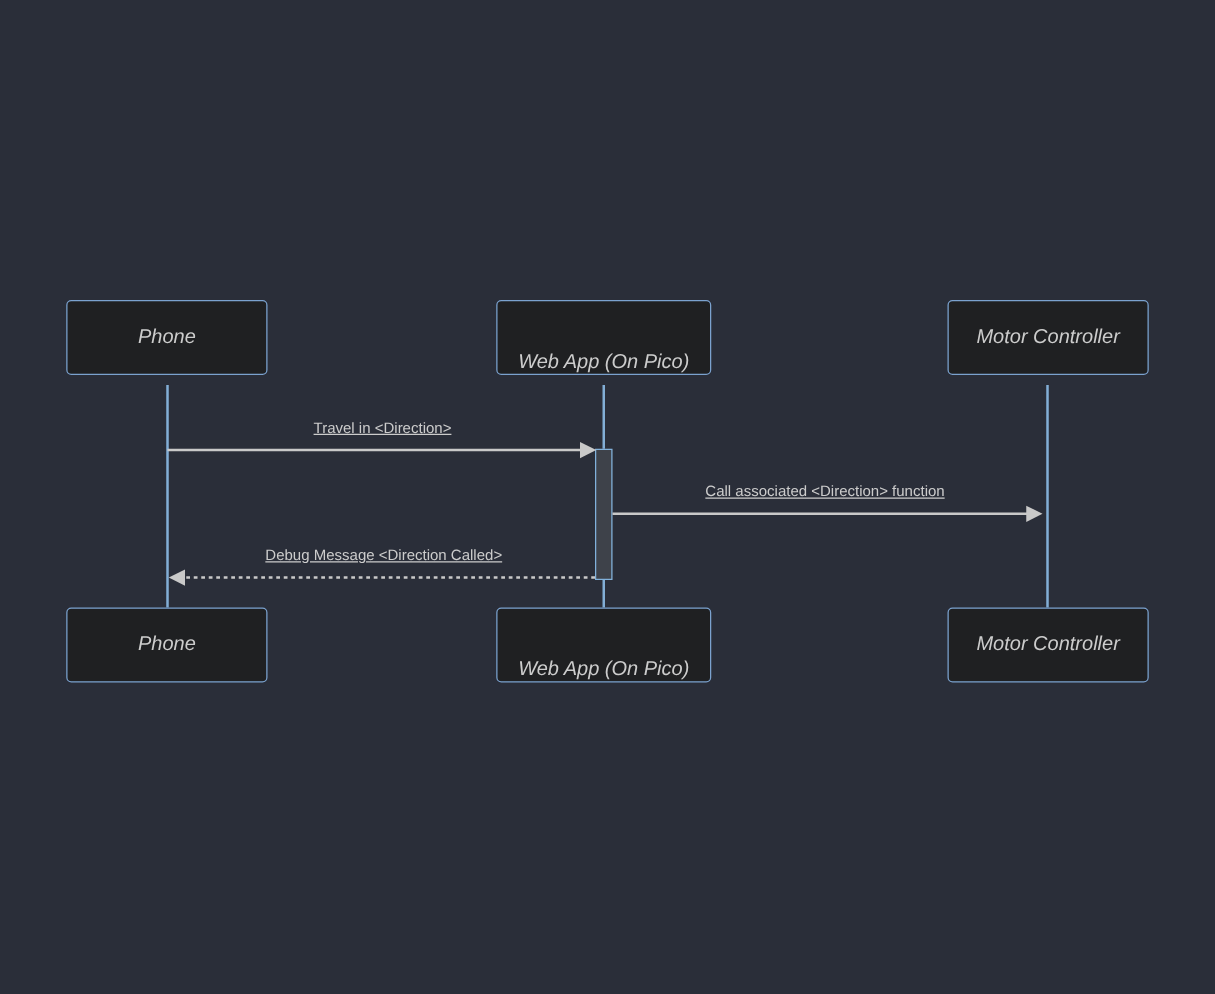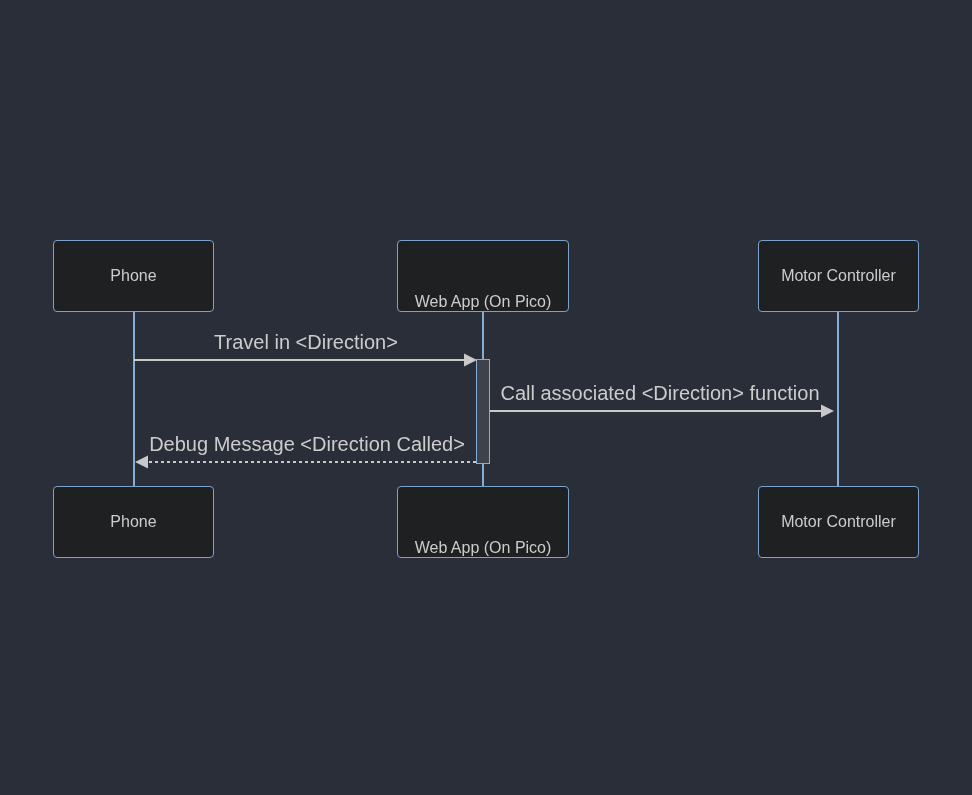--- a/index.html
+++ b/index.html
@@ -28,21 +28,22 @@
     position: absolute;
     box-sizing: border-box;
     background: var(--actor_fill);
     border: 1.5px solid var(--actor_border);
     border-radius: 4px;
     display: flex;
     align-items: center;
     justify-content: center;
     color: var(--text);
     font-size: 16px;
-    height: 72px;
+    height: 60px;
+    font-style: italic;
   }
   .actor.phone  { left: 53px;  width: 161px; }
   .actor.webapp { left: 397px; width: 172px; align-items: flex-end; }
   .actor.motor  { left: 758px; width: 161px; }
   .actor.top    { top: 240px; }
   .actor.bottom { top: 486px; }
   .lifeline {
     position: absolute;
     top: 308px;
     height: 178px;
@@ -66,23 +67,24 @@
     position: absolute;
     left: 0; top: 0;
     width: 972px;
     height: 795px;
     pointer-events: none;
   }
   .msg-label {
     position: absolute;
     transform: translateX(-50%);
     color: var(--text);
-    font-size: 20px;
+    font-size: 12px;
     line-height: 20px;
     white-space: nowrap;
+    text-decoration: underline;
   }
   .msg-label.m1 { left: 306px; top: 332px; }
   .msg-label.m2 { left: 660px; top: 383px; }
   .msg-label.m3 { left: 307px; top: 434px; }
 </style>
 </head>
 <body>
 
 <div class="canvas">
 

